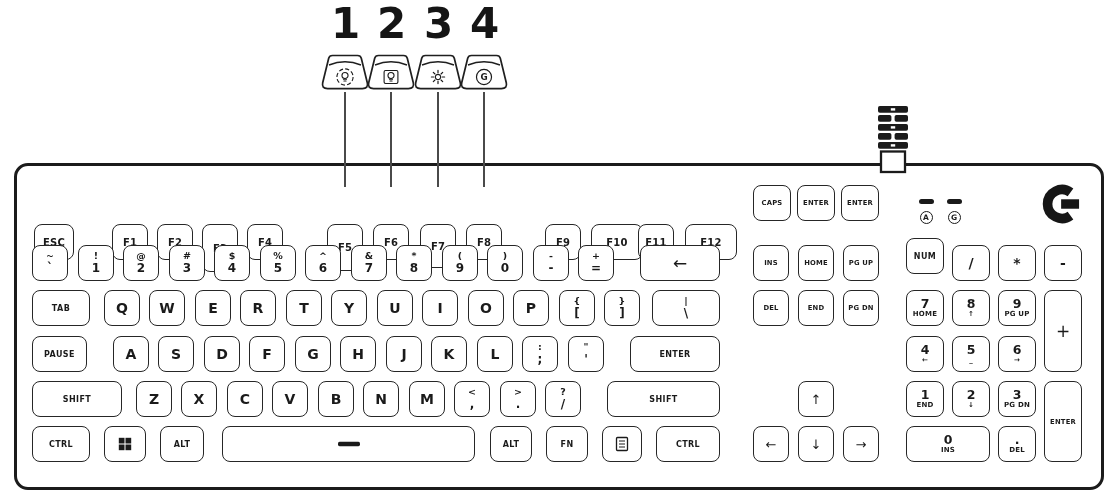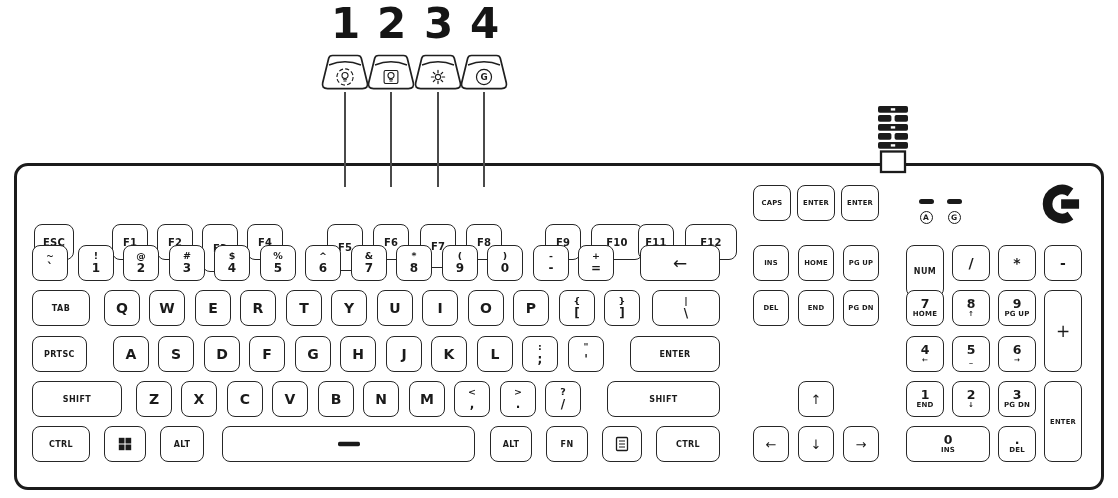--- a/index.html
+++ b/index.html
@@ -163,21 +163,21 @@
         <span class="b">[</span>
       </div>
       <div class="key dual" style="left: 604px; top: 290px; width: 36px; height: 36px;">
         <span class="t">}</span>
         <span class="b">]</span>
       </div>
       <div class="key dual" style="left: 652px; top: 290px; width: 68px; height: 36px;">
         <span class="t">|</span>
         <span class="b">\</span>
       </div>
-      <div class="key sm" style="left: 32px; top: 336px; width: 55px; height: 36px;">PRTSC</div>
+      <div class="key sm" style="left: 32px; top: 336px; width: 55px; height: 36px;">PAUSE</div>
       <div class="key letter" style="left: 113px; top: 336px; width: 36px; height: 36px;">A</div>
       <div class="key letter" style="left: 158px; top: 336px; width: 36px; height: 36px;">S</div>
       <div class="key letter" style="left: 204px; top: 336px; width: 36px; height: 36px;">D</div>
       <div class="key letter" style="left: 249px; top: 336px; width: 36px; height: 36px;">F</div>
       <div class="key letter" style="left: 295px; top: 336px; width: 36px; height: 36px;">G</div>
       <div class="key letter" style="left: 340px; top: 336px; width: 36px; height: 36px;">H</div>
       <div class="key letter" style="left: 386px; top: 336px; width: 36px; height: 36px;">J</div>
       <div class="key letter" style="left: 431px; top: 336px; width: 36px; height: 36px;">K</div>
       <div class="key letter" style="left: 477px; top: 336px; width: 36px; height: 36px;">L</div>
       <div class="key dual" style="left: 522px; top: 336px; width: 36px; height: 36px;">
@@ -239,21 +239,21 @@
       <div class="key xs" style="left: 753px; top: 245px; width: 36px; height: 36px;">INS</div>
       <div class="key xs" style="left: 798px; top: 245px; width: 36px; height: 36px;">HOME</div>
       <div class="key xs" style="left: 843px; top: 245px; width: 36px; height: 36px;">PG UP</div>
       <div class="key xs" style="left: 753px; top: 290px; width: 36px; height: 36px;">DEL</div>
       <div class="key xs" style="left: 798px; top: 290px; width: 36px; height: 36px;">END</div>
       <div class="key xs" style="left: 843px; top: 290px; width: 36px; height: 36px;">PG DN</div>
       <div class="key arrow" style="left: 798px; top: 381px; width: 36px; height: 36px;">↑</div>
       <div class="key arrow" style="left: 753px; top: 426px; width: 36px; height: 36px;">←</div>
       <div class="key arrow" style="left: 798px; top: 426px; width: 36px; height: 36px;">↓</div>
       <div class="key arrow" style="left: 843px; top: 426px; width: 36px; height: 36px;">→</div>
-      <div class="key sm" style="left: 906px; top: 245px; width: 38px; height: 52px;">NUM</div>
+      <div class="key sm" style="left: 906px; top: 238px; width: 38px; height: 36px;">NUM</div>
       <div class="key letter" style="left: 952px; top: 245px; width: 38px; height: 36px;">/</div>
       <div class="key letter" style="left: 998px; top: 245px; width: 38px; height: 36px;">*</div>
       <div class="key letter" style="left: 1044px; top: 245px; width: 38px; height: 36px;">-</div>
       <div class="key npdual" style="left: 906px; top: 290px; width: 38px; height: 36px;">
         <span class="t">7</span>
         <span class="b">HOME</span>
       </div>
       <div class="key npdual" style="left: 952px; top: 290px; width: 38px; height: 36px;">
         <span class="t">8</span>
         <span class="b">↑</span>

